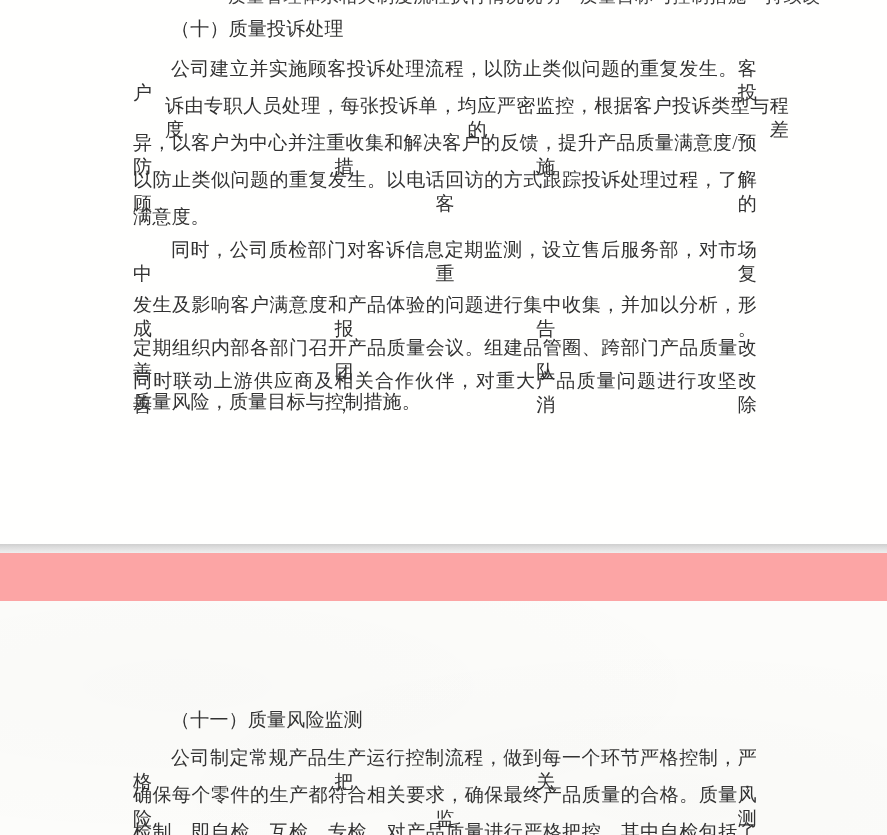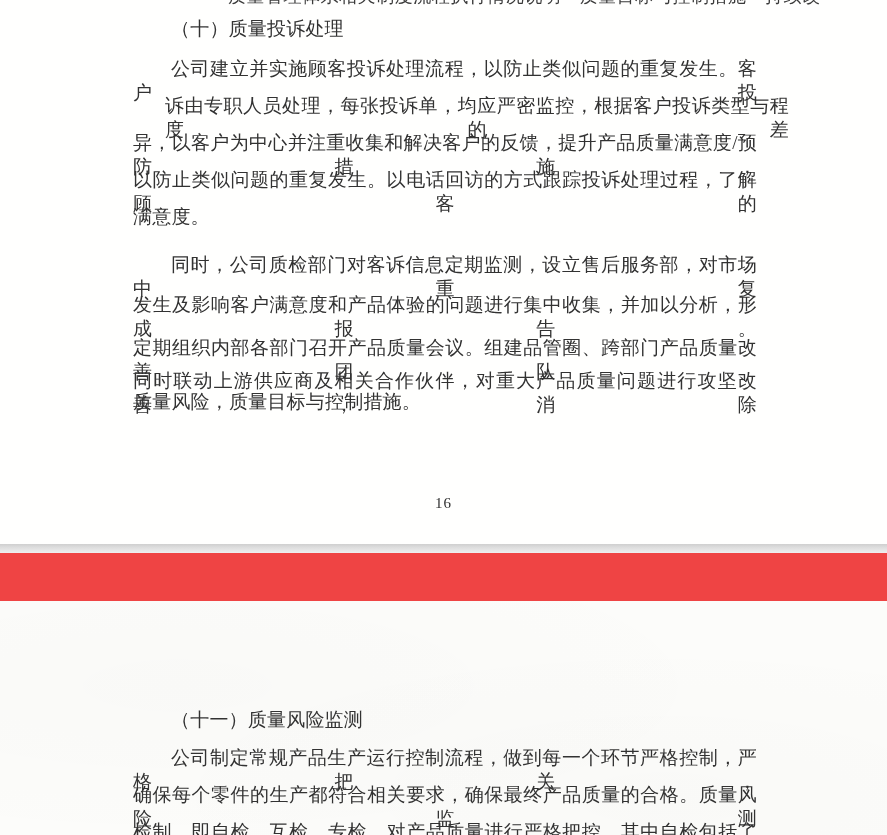--- a/index.html
+++ b/index.html
@@ -8,21 +8,21 @@
     width: 887px;
     height: 835px;
     overflow: hidden;
     background: #ffffff;
     font-family: "Liberation Serif", "DejaVu Serif", serif;
   }
   .viewport {
     position: relative;
     width: 887px;
     height: 835px;
-    background: #ef4444;
+    background: #fca5a5;
     text-decoration: underline;
   }
   
   .page {
     position: absolute;
     left: 0;
     width: 887px;
     overflow: hidden;
   }
   .page-16 {
@@ -98,21 +98,21 @@
     letter-spacing: 1px;
   }
 
   
   .p16-h  { top: 17px; }
   .p16-a0 { top: 57px; }
   .p16-a1 { top: 94px; margin-left: 32px; }
   .p16-a2 { top: 131px; }
   .p16-a3 { top: 168px; }
   .p16-a4 { top: 205px; }
-  .p16-b0 { top: 253px; }
+  .p16-b0 { top: 238px; }
   .p16-b1 { top: 279px; margin-top: 14px; }
   .p16-b2 { top: 316px; margin-top: 20px; }
   .p16-b3 { top: 369px; }
   .p16-b4 { top: 390px; }
 
   
   .p17-h  { top: 107px; }
   .p17-a0 { top: 145px; }
   .p17-a1 { top: 182px; }
   .p17-a2 { top: 219px; }
@@ -136,21 +136,20 @@
     <div class="ln j p16-a2">异，以客户为中心并注重收集和解决客户的反馈，提升产品质量满意度/预防措施，</div>
     <div class="ln j p16-a3">以防止类似问题的重复发生。以电话回访的方式跟踪投诉处理过程，了解顾客的</div>
     <div class="ln p16-a4">满意度。</div>
 
     <div class="ln j ind p16-b0">同时，公司质检部门对客诉信息定期监测，设立售后服务部，对市场中重复</div>
     <div class="ln j p16-b1">发生及影响客户满意度和产品体验的问题进行集中收集，并加以分析，形成报告。</div>
     <div class="ln j p16-b2">定期组织内部各部门召开产品质量会议。组建品管圈、跨部门产品质量改善团队、</div>
     <div class="ln j p16-b3">同时联动上游供应商及相关合作伙伴，对重大产品质量问题进行攻坚改善，消除</div>
     <div class="ln p16-b4">质量风险，质量目标与控制措施。</div>
 
-    <div class="page-number">16</div>
   </div>
 
   <div class="page-sep"></div>
 
   <div class="page page-17">
 
     <div class="ln ind p17-h">（十一）质量风险监测</div>
 
     <div class="ln j ind p17-a0">公司制定常规产品生产运行控制流程，做到每一个环节严格控制，严格把关，</div>
     <div class="ln j p17-a1">确保每个零件的生产都符合相关要求，确保最终产品质量的合格。质量风险监测</div>

